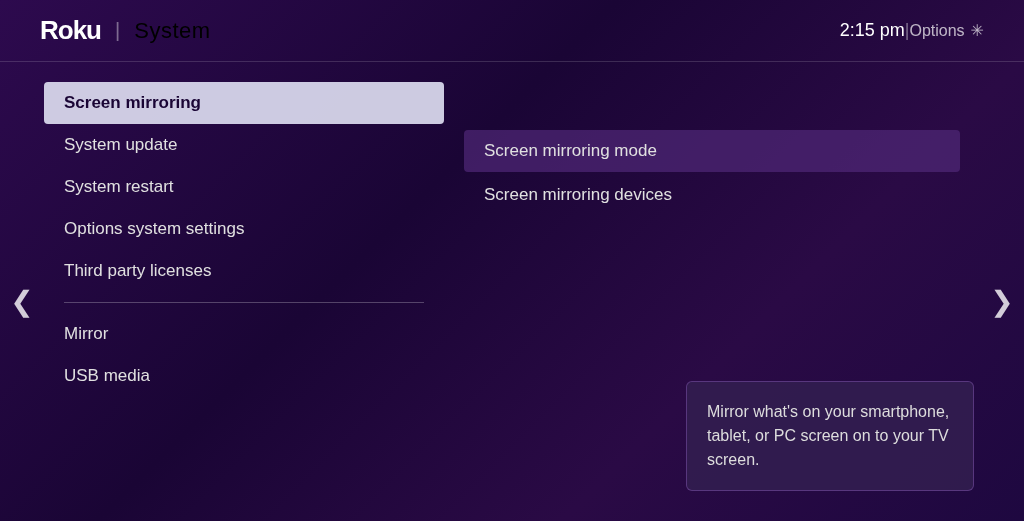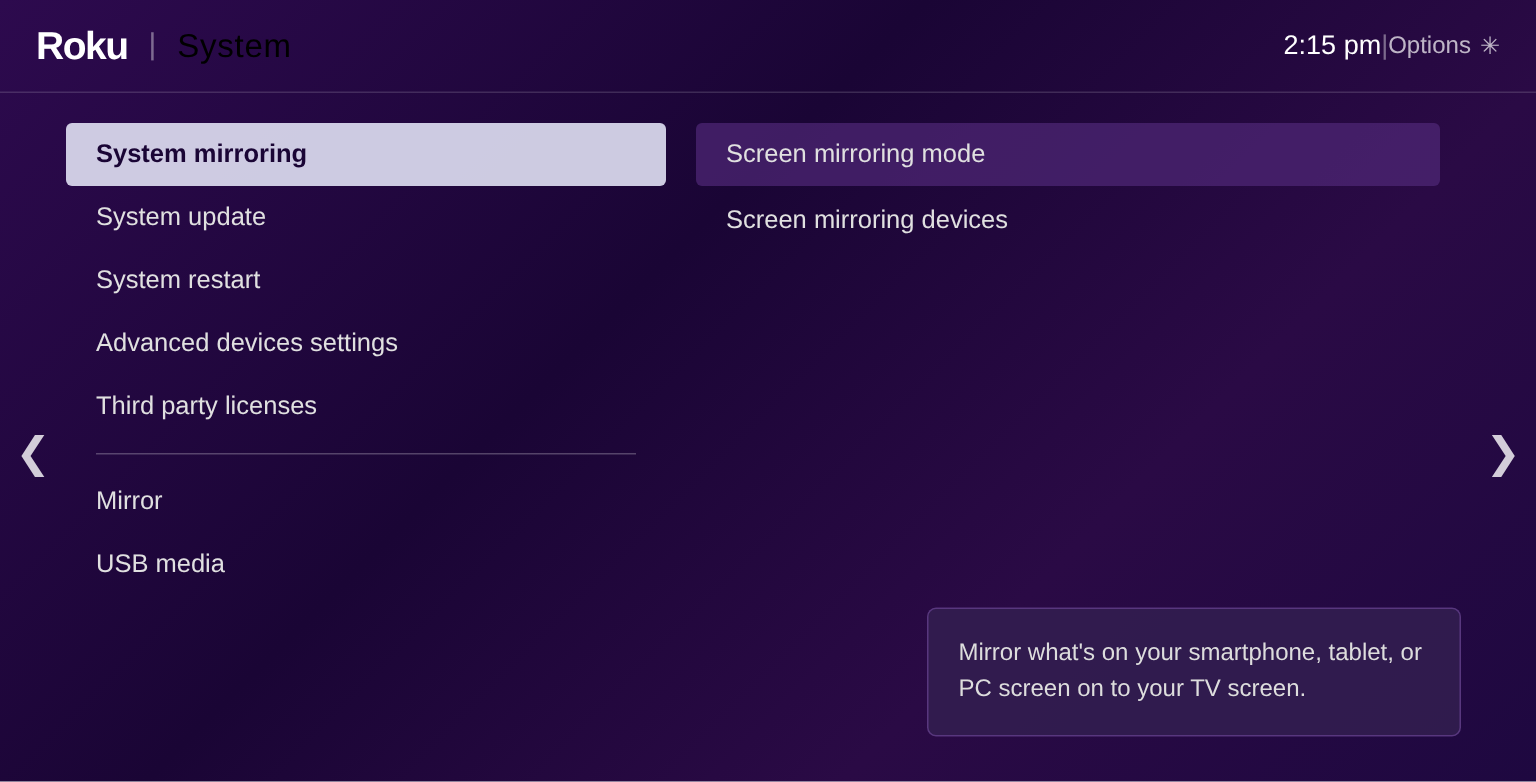--- a/index.html
+++ b/index.html
@@ -11,21 +11,21 @@
       font-family: 'Arial', sans-serif;
       color: #fff;
       overflow: hidden;
       position: relative;
     }
 
     
     .header {
       display: flex;
       align-items: center;
-      padding: 18px 24px;
+      padding: 18px 40px;
       border-bottom: 1px solid rgba(255,255,255,0.15);
       height: 62px;
     }
 
     .logo {
       font-size: 26px;
       font-weight: 900;
       color: #fff;
       letter-spacing: -1px;
     }
@@ -134,28 +134,29 @@
       font-size: 17px;
       color: #e0e0e0;
       cursor: pointer;
       border-radius: 3px;
       margin-bottom: 2px;
     }
 
     .sub-item.active {
       background: rgba(80, 40, 120, 0.7);
       border-radius: 4px;
+      margin-top: 48px;
     }
 
     
     .description-box {
       position: absolute;
       bottom: 30px;
       right: 50px;
-      width: 356px;
+      width: 288px;
       background: rgba(50, 30, 80, 0.85);
       border: 1px solid rgba(150, 100, 200, 0.4);
       border-radius: 6px;
       padding: 18px 20px;
       font-size: 16px;
       color: #ddd;
       line-height: 1.5;
     }
 
     
@@ -193,30 +194,30 @@
 </div>
 
 <div class="main">
 
   <div class="nav-arrow">
     <span class="arrow-left">❮</span>
   </div>
 
   <div class="left-panel">
     <div class="menu-item active">
-      <span>System mirroring</span>
+      <span>Screen mirroring</span>
     </div>
     <div class="menu-item">
       <span>System update</span>
     </div>
     <div class="menu-item">
       <span>System restart</span>
     </div>
     <div class="menu-item">
-      <span>Advanced devices settings</span>
+      <span>Options system settings</span>
     </div>
     <div class="menu-item">
       <span>Third party licenses</span>
     </div>
     <hr class="menu-divider">
     <div class="menu-item">
       <span>Mirror</span>
     </div>
     <div class="menu-item">
       <span>USB media</span>

